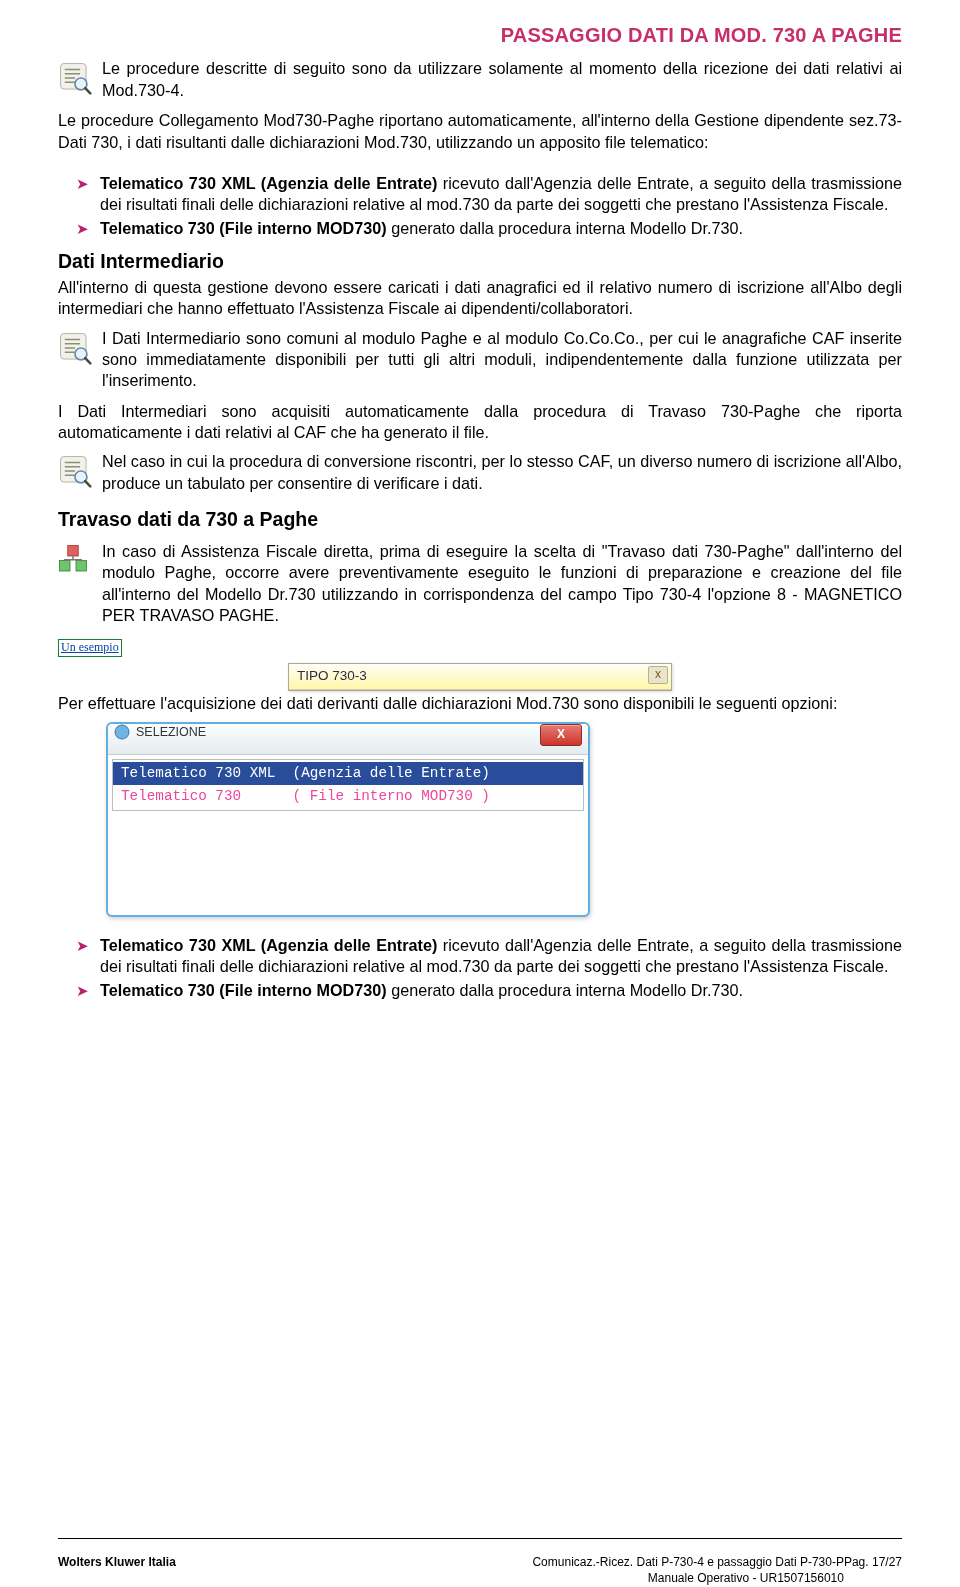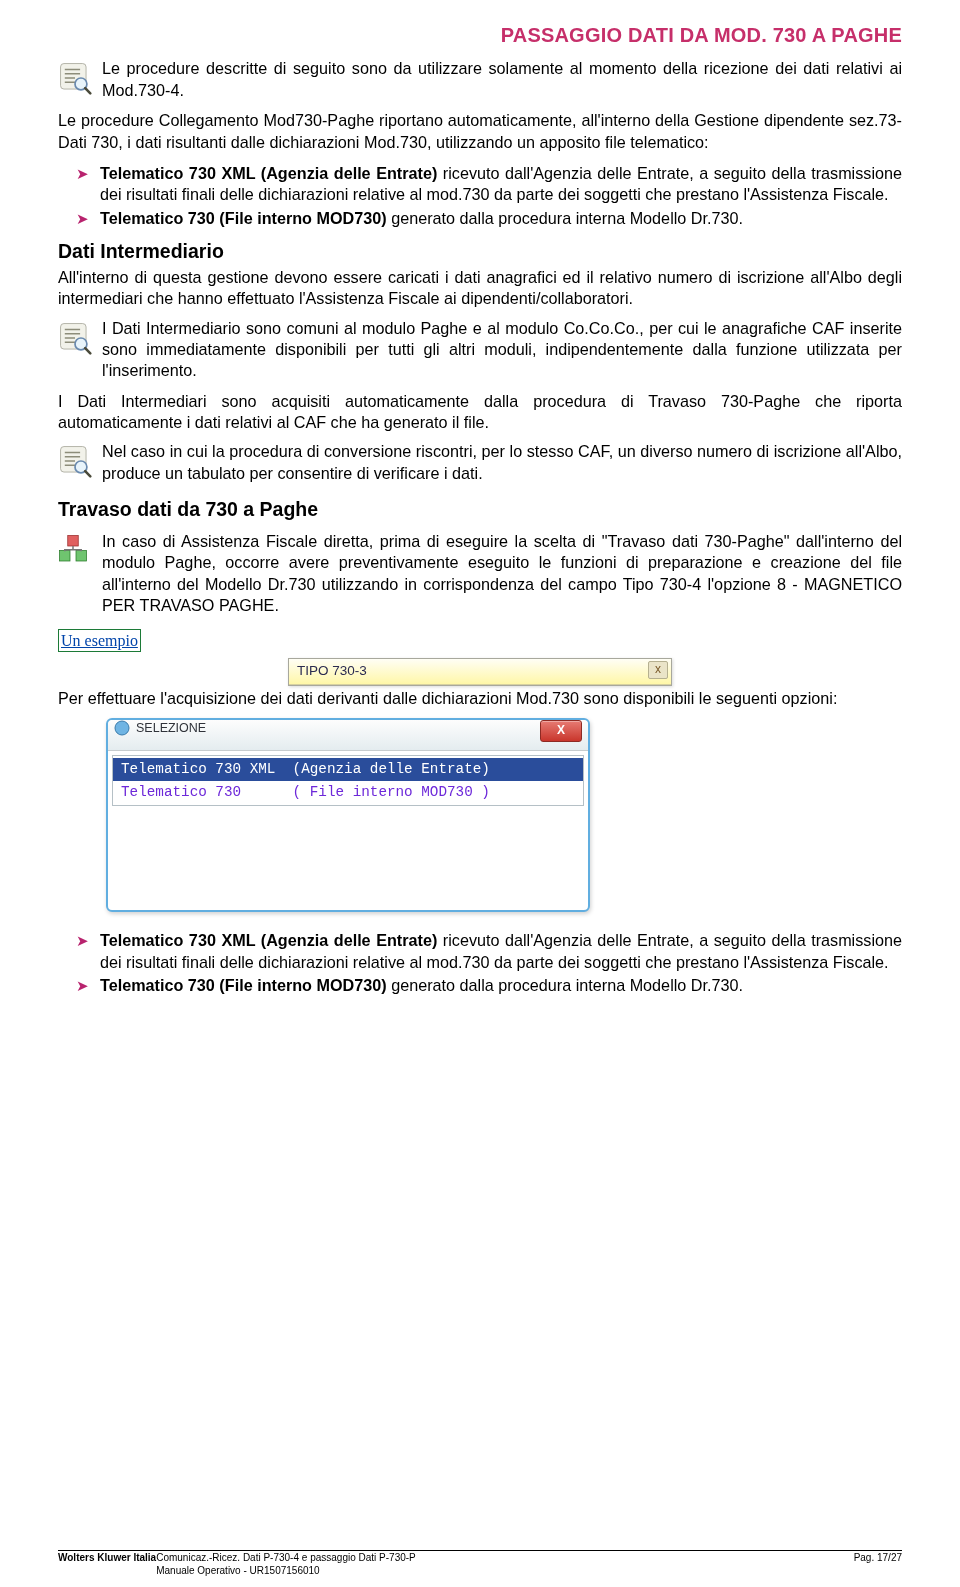--- a/index.html
+++ b/index.html
@@ -5,42 +5,42 @@
 html,body{margin:0;padding:0;background:#fff;font-family:Verdana,Geneva,sans-serif;color:#000;font-size:16.2px;line-height:1.32}
 .page{box-sizing:border-box;width:960px;min-height:1587px;padding:22px 58px 12px 58px;margin:0 auto;position:relative;text-align:justify}
 .header-title{color:#c62f6a;font-family:Arial,sans-serif;font-weight:bold;font-size:20px;text-align:right;margin-bottom:10px;letter-spacing:.2px}
 .icon-block{display:flex;align-items:flex-start;margin:8px 0 6px 0}
 .icon-block .icon-wrap{flex:0 0 44px;padding-top:3px}
 .icon-block .icon-text{flex:1}
 .mag-icon svg{display:block}
 .caution-icon svg{display:block}
 p{margin:0 0 3px 0}
 p.bold-intro{font-weight:normal}
-ul.arrow-list{list-style:none;padding-left:42px;margin:10px 0 6px 0}
+ul.arrow-list{list-style:none;padding-left:42px;margin:20px 0 6px 0}
 ul.arrow-list li{position:relative;margin:0 0 2px 0}
 ul.arrow-list li::before{content:"➤";position:absolute;left:-24px;top:1px;color:#b8236e;font-size:15px}
 h2.section{font-family:Tahoma,Arial,sans-serif;font-weight:bold;font-size:19.5px;margin:10px 0 2px 0;text-align:left}
 .img-dropdown{width:382px;margin:6px auto 0 auto;border:1px solid #a8a89d;background:#f7f7f2;font-family:Tahoma,Arial,sans-serif;font-size:13.5px;position:relative;box-shadow:1px 1px 3px rgba(0,0,0,.15)}
 .img-dropdown .dd-title{background:linear-gradient(#FFFEF5,#FFF7A8);padding:3px 8px 4px 8px;color:#2a2a50;border-bottom:1px solid #d6d0a0}
 .img-dropdown .dd-body{padding:3px 6px 5px 6px}
 .img-dropdown .dd-row{padding:1px 2px;white-space:pre;color:#333;font-family:Tahoma,Arial,sans-serif}
 .img-dropdown .dd-row.sel{border:1px solid #cf365d;color:#cf365d;background:#fff8f8}
 .img-dropdown .dd-close{position:absolute;top:2px;right:3px;width:18px;height:16px;background:#eae4c8;border:1px solid #b5b090;border-radius:2px;font-size:12px;text-align:center;line-height:14px;color:#7a5a2a}
 .img-selezione{width:480px;margin:8px 0 0 48px;border:2px solid #61aee0;border-radius:6px;background:#fff;font-family:"Courier New",monospace;font-size:14.3px;box-shadow:1px 2px 4px rgba(0,0,0,.18)}
 .img-selezione .sel-titlebar{display:flex;height:30px;background:linear-gradient(#fdfdfd,#e4ecef);border-bottom:1px solid #c7ccce;padding:0 6px;font-family:Tahoma,Arial,sans-serif;font-size:12.5px;color:#30333a;border-radius:5px 5px 0 0}
 .sel-titlebar .dot{width:16px;height:16px;margin-right:6px}
 .sel-titlebar .x{margin-left:auto;width:40px;height:20px;background:linear-gradient(#e77b73,#c9362c);border:1px solid #8e2a23;border-radius:3px;color:#fff;font-weight:bold;text-align:center;line-height:18px;font-size:12px;box-shadow:inset 0 1px 0 rgba(255,255,255,.35)}
 .img-selezione .sel-body{margin:4px;border:1px solid #b5c0c6;background:#fff;padding:2px 0 2px 0}
-.sel-body .opt{padding:2px 8px;white-space:pre;color:#6d28d9}
+.sel-body .opt{padding:2px 8px;white-space:pre;color:#ec4899}
 .sel-body .opt.hl{background:#2a4d9b;color:#fff}
 .img-selezione .sel-pad{height:100px}
-.example-link{display:inline-block;border:1px solid #1c7a37;color:#0044aa;font-family:"Times New Roman",serif;font-size:16px;padding:0 2px;margin-top:4px;text-decoration:underline}
-.footer{position:absolute;left:58px;right:58px;bottom:10px;border-top:1px solid #000;padding-top:0;font-size:10px;display:flex}
+.example-link{display:inline-block;border:1px solid #1c7a37;color:#0044aa;font-family:"Times New Roman",serif;font-size:12px;padding:0 2px;margin-top:4px;text-decoration:underline}
+.footer{position:absolute;left:58px;right:58px;bottom:0;border-top:1px solid #000;padding-top:16px;font-size:12px;display:flex}
 .footer .fl{flex:0 0 auto;font-weight:bold}
-.footer .fc{flex:1 1 auto;text-align:left}
+.footer .fc{flex:1 1 auto;text-align:right}
 .footer .fr{flex:0 0 auto}
 </style>
 </head>
 <body>
 
 <div class="page">
 
   <div class="header-title">PASSAGGIO DATI DA MOD. 730 A PAGHE</div>
 
   <div class="icon-block">

